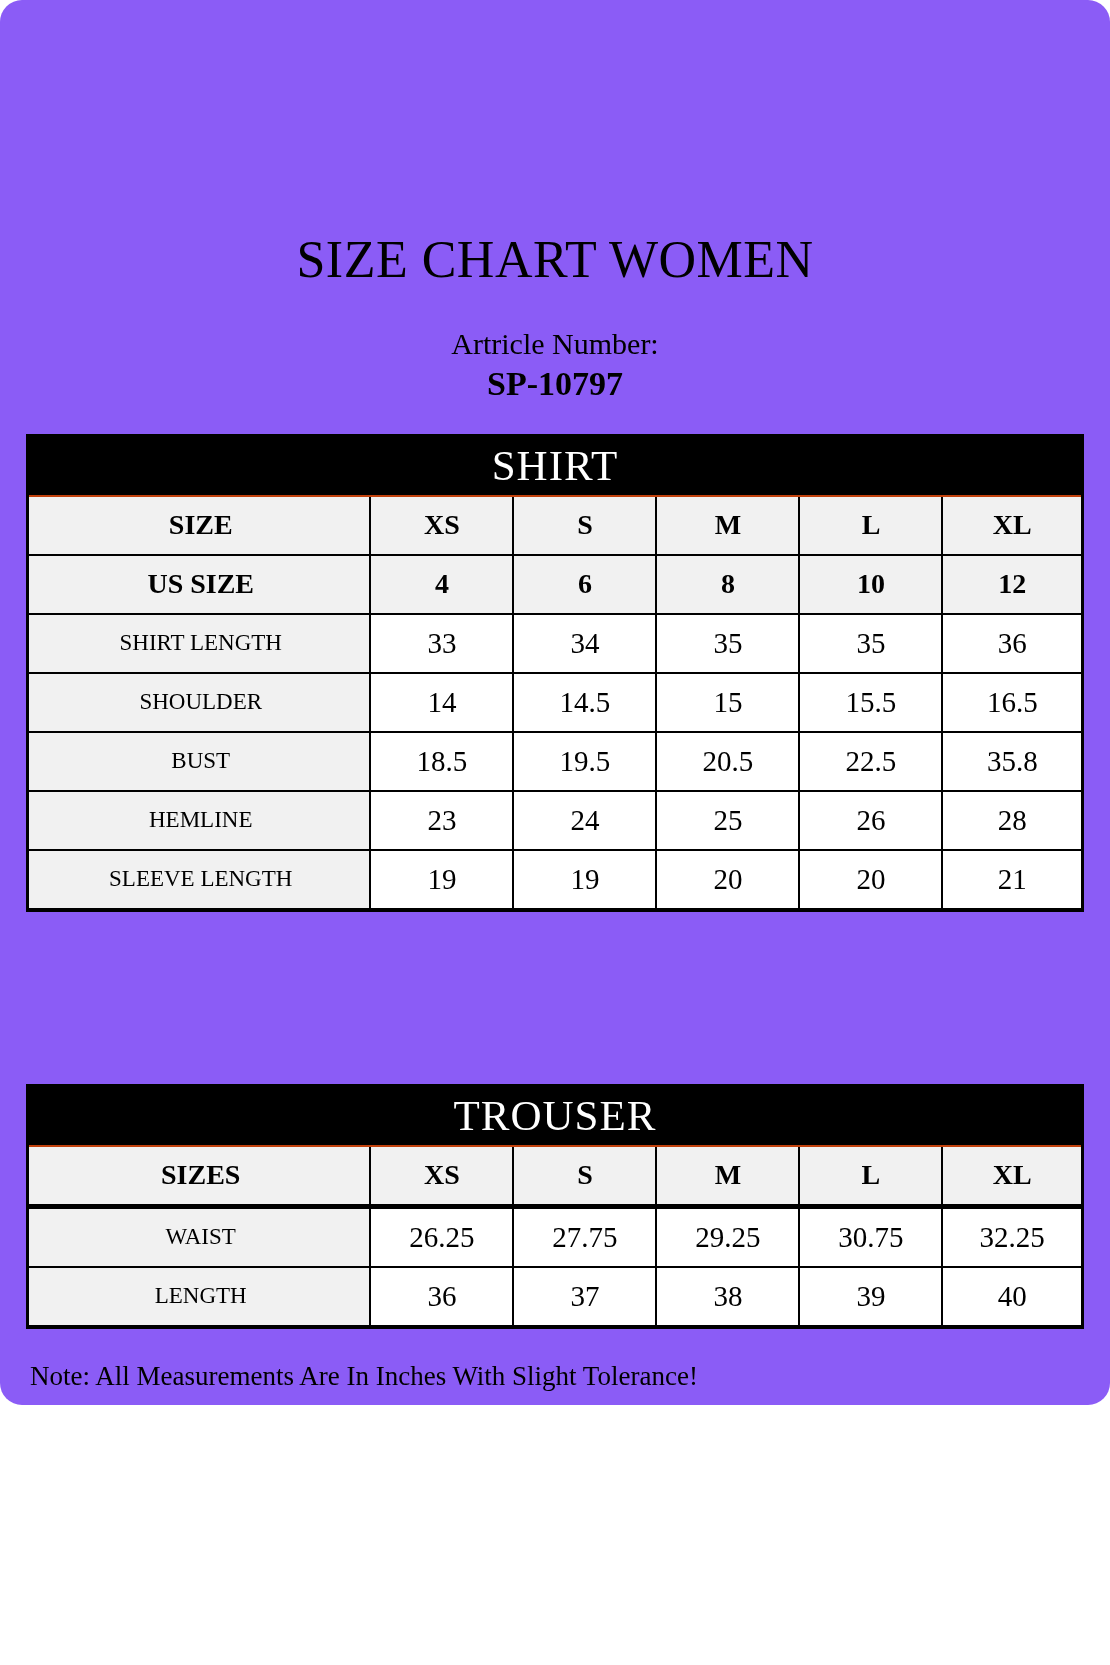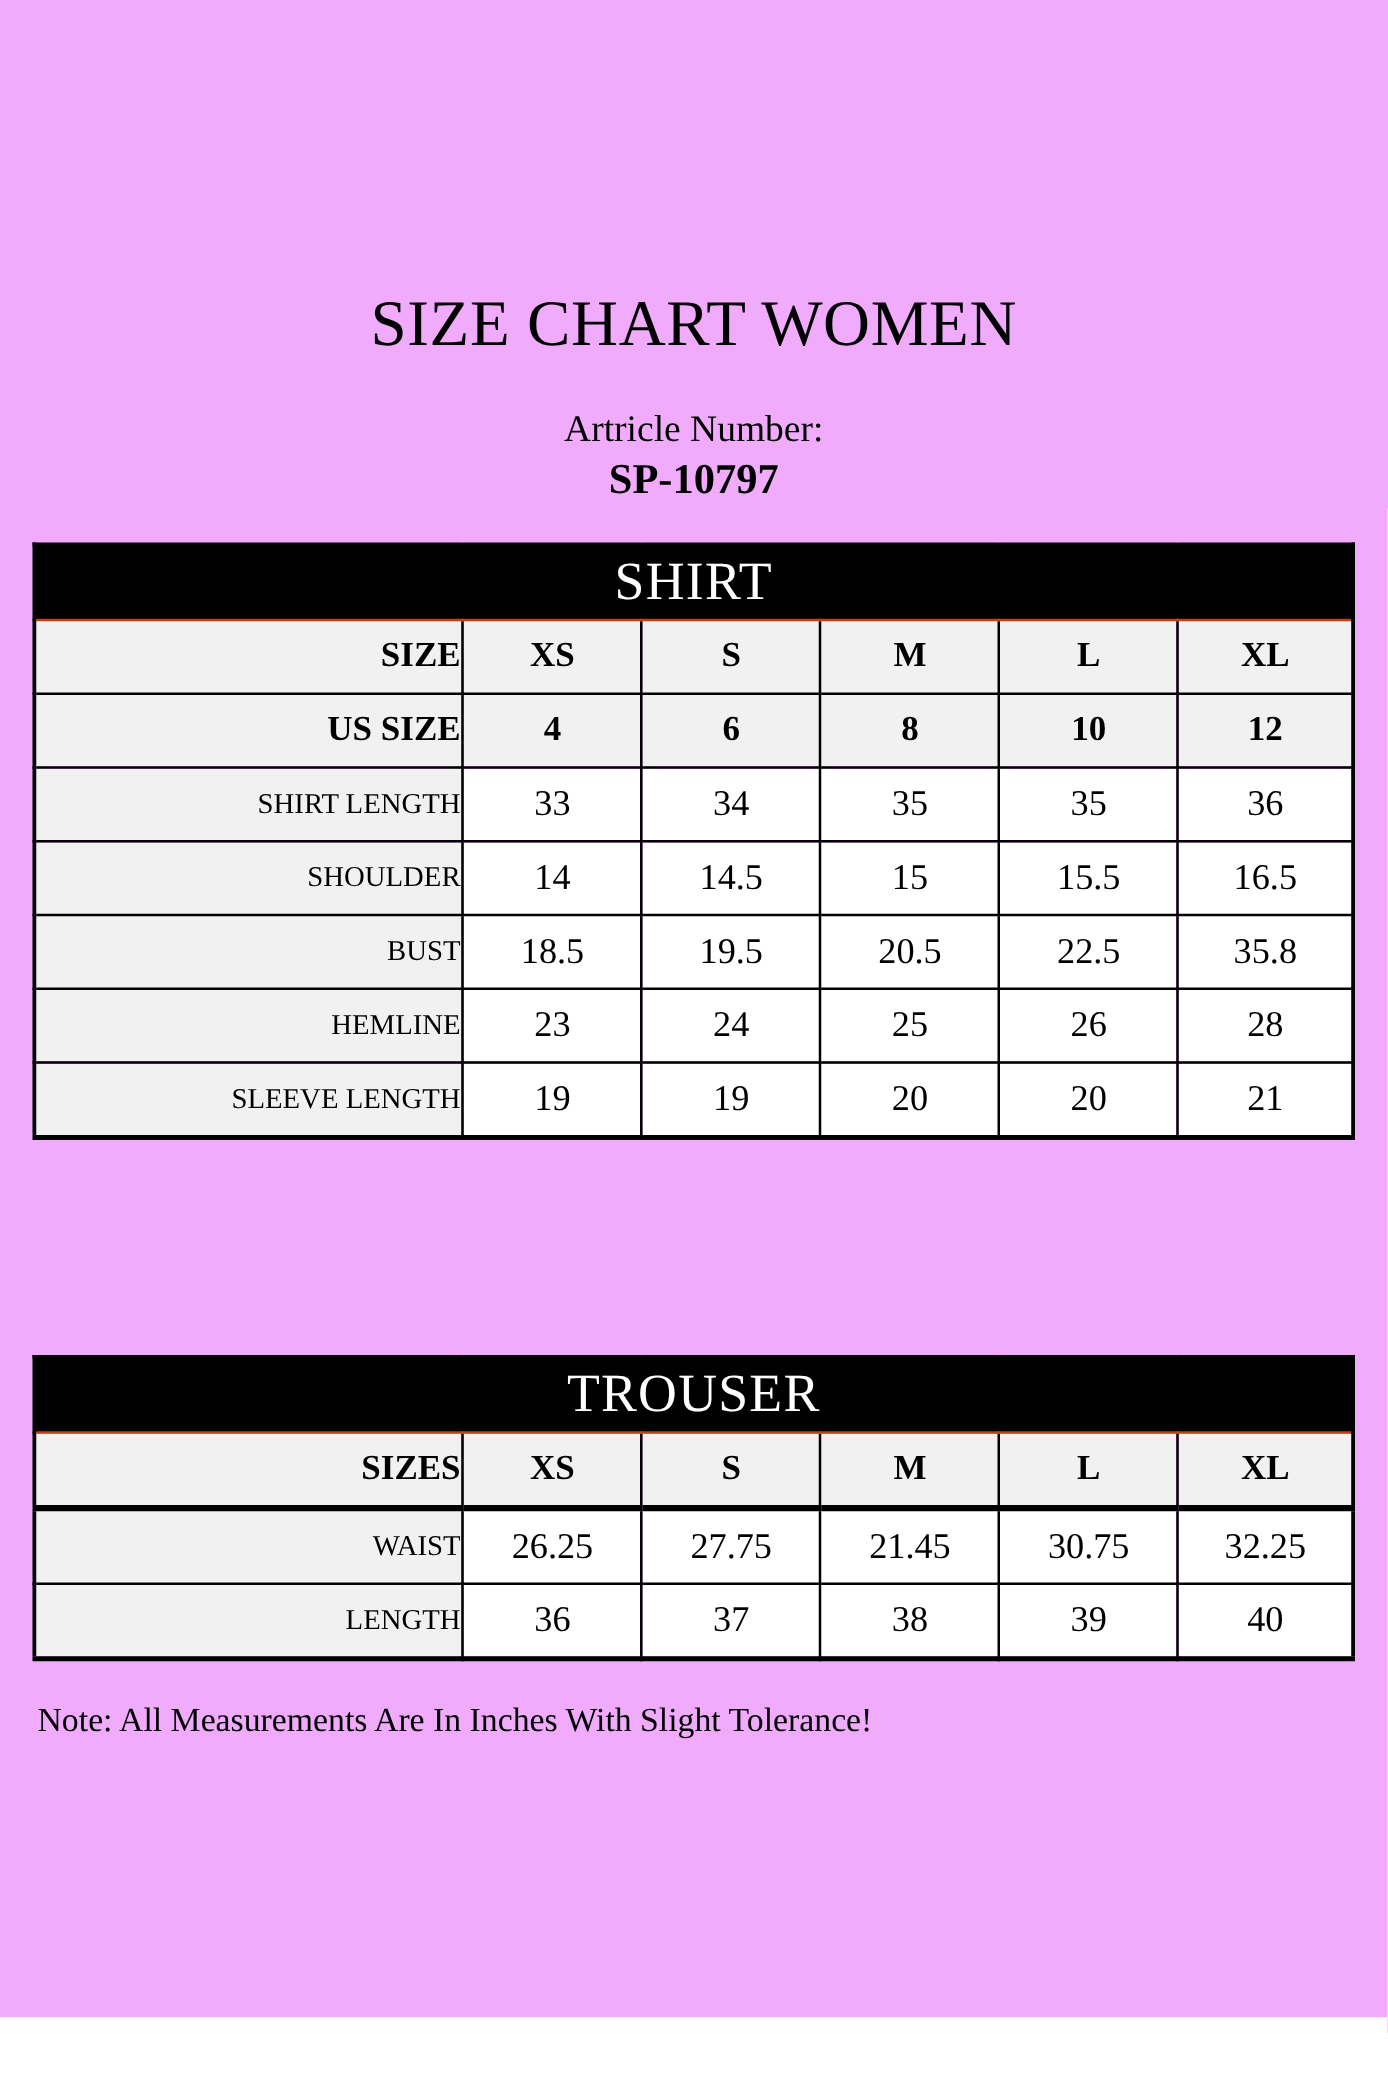--- a/index.html
+++ b/index.html
@@ -1,24 +1,25 @@
 <!DOCTYPE html>
 <html><head>
 <meta charset="utf-8">
 <style>
   html, body { margin: 0; padding: 0; background: #ffffff; }
   .page {
     position: relative;
     width: 1110px;
-    height: 1614px;
+    height: 1405px;
     margin: 0 auto;
-    background: #f0abfc;
+    background: #8b5cf6;
     font-family: "Liberation Serif", serif;
     color: #000000;
     overflow: hidden;
+    border-radius: 22px;
   }
   .heading { text-align: center; padding-top: 234px; }
   .doc-title {
     font-size: 52px;
     font-weight: normal;
     line-height: 1;
     margin: 0;
     letter-spacing: 0.5px;
   }
   .article-label {
@@ -51,21 +52,21 @@
     letter-spacing: 1px;
     border: 2px solid #c2410c;
   }
   td.cell {
     border: 2px solid #000000;
     height: 55px;
     vertical-align: middle;
     overflow: hidden;
     white-space: nowrap;
   }
-  td.label { text-align: right; padding-left: 4px; background: #f1f1f1; }
+  td.label { text-align: center; padding-left: 4px; background: #f1f1f1; }
   td.val   { text-align: center; }
   tr.row-bold td { background: #f1f1f1; font-weight: bold; }
   tr.row-bold td.label { font-size: 28px; }
   tr.row-bold td.val   { font-size: 28px; }
   tr.row-meas td.label { font-size: 23px; background: #f1f1f1; margin-left: 12px; }
   tr.row-meas td.val   { font-size: 29px; background: #ffffff; }
   tr.thick-bottom td { border-bottom-width: 5px; }
   .note {
     font-size: 27px;
     margin: 31px 0 0 30px;
@@ -173,21 +174,21 @@
         <td class="cell val">XS</td>
         <td class="cell val">S</td>
         <td class="cell val">M</td>
         <td class="cell val">L</td>
         <td class="cell val">XL</td>
       </tr>
       <tr class="row-meas">
         <td class="cell label">WAIST</td>
         <td class="cell val">26.25</td>
         <td class="cell val">27.75</td>
-        <td class="cell val">21.45</td>
+        <td class="cell val">29.25</td>
         <td class="cell val">30.75</td>
         <td class="cell val">32.25</td>
       </tr>
       <tr class="row-meas">
         <td class="cell label">LENGTH</td>
         <td class="cell val">36</td>
         <td class="cell val">37</td>
         <td class="cell val">38</td>
         <td class="cell val">39</td>
         <td class="cell val">40</td>

